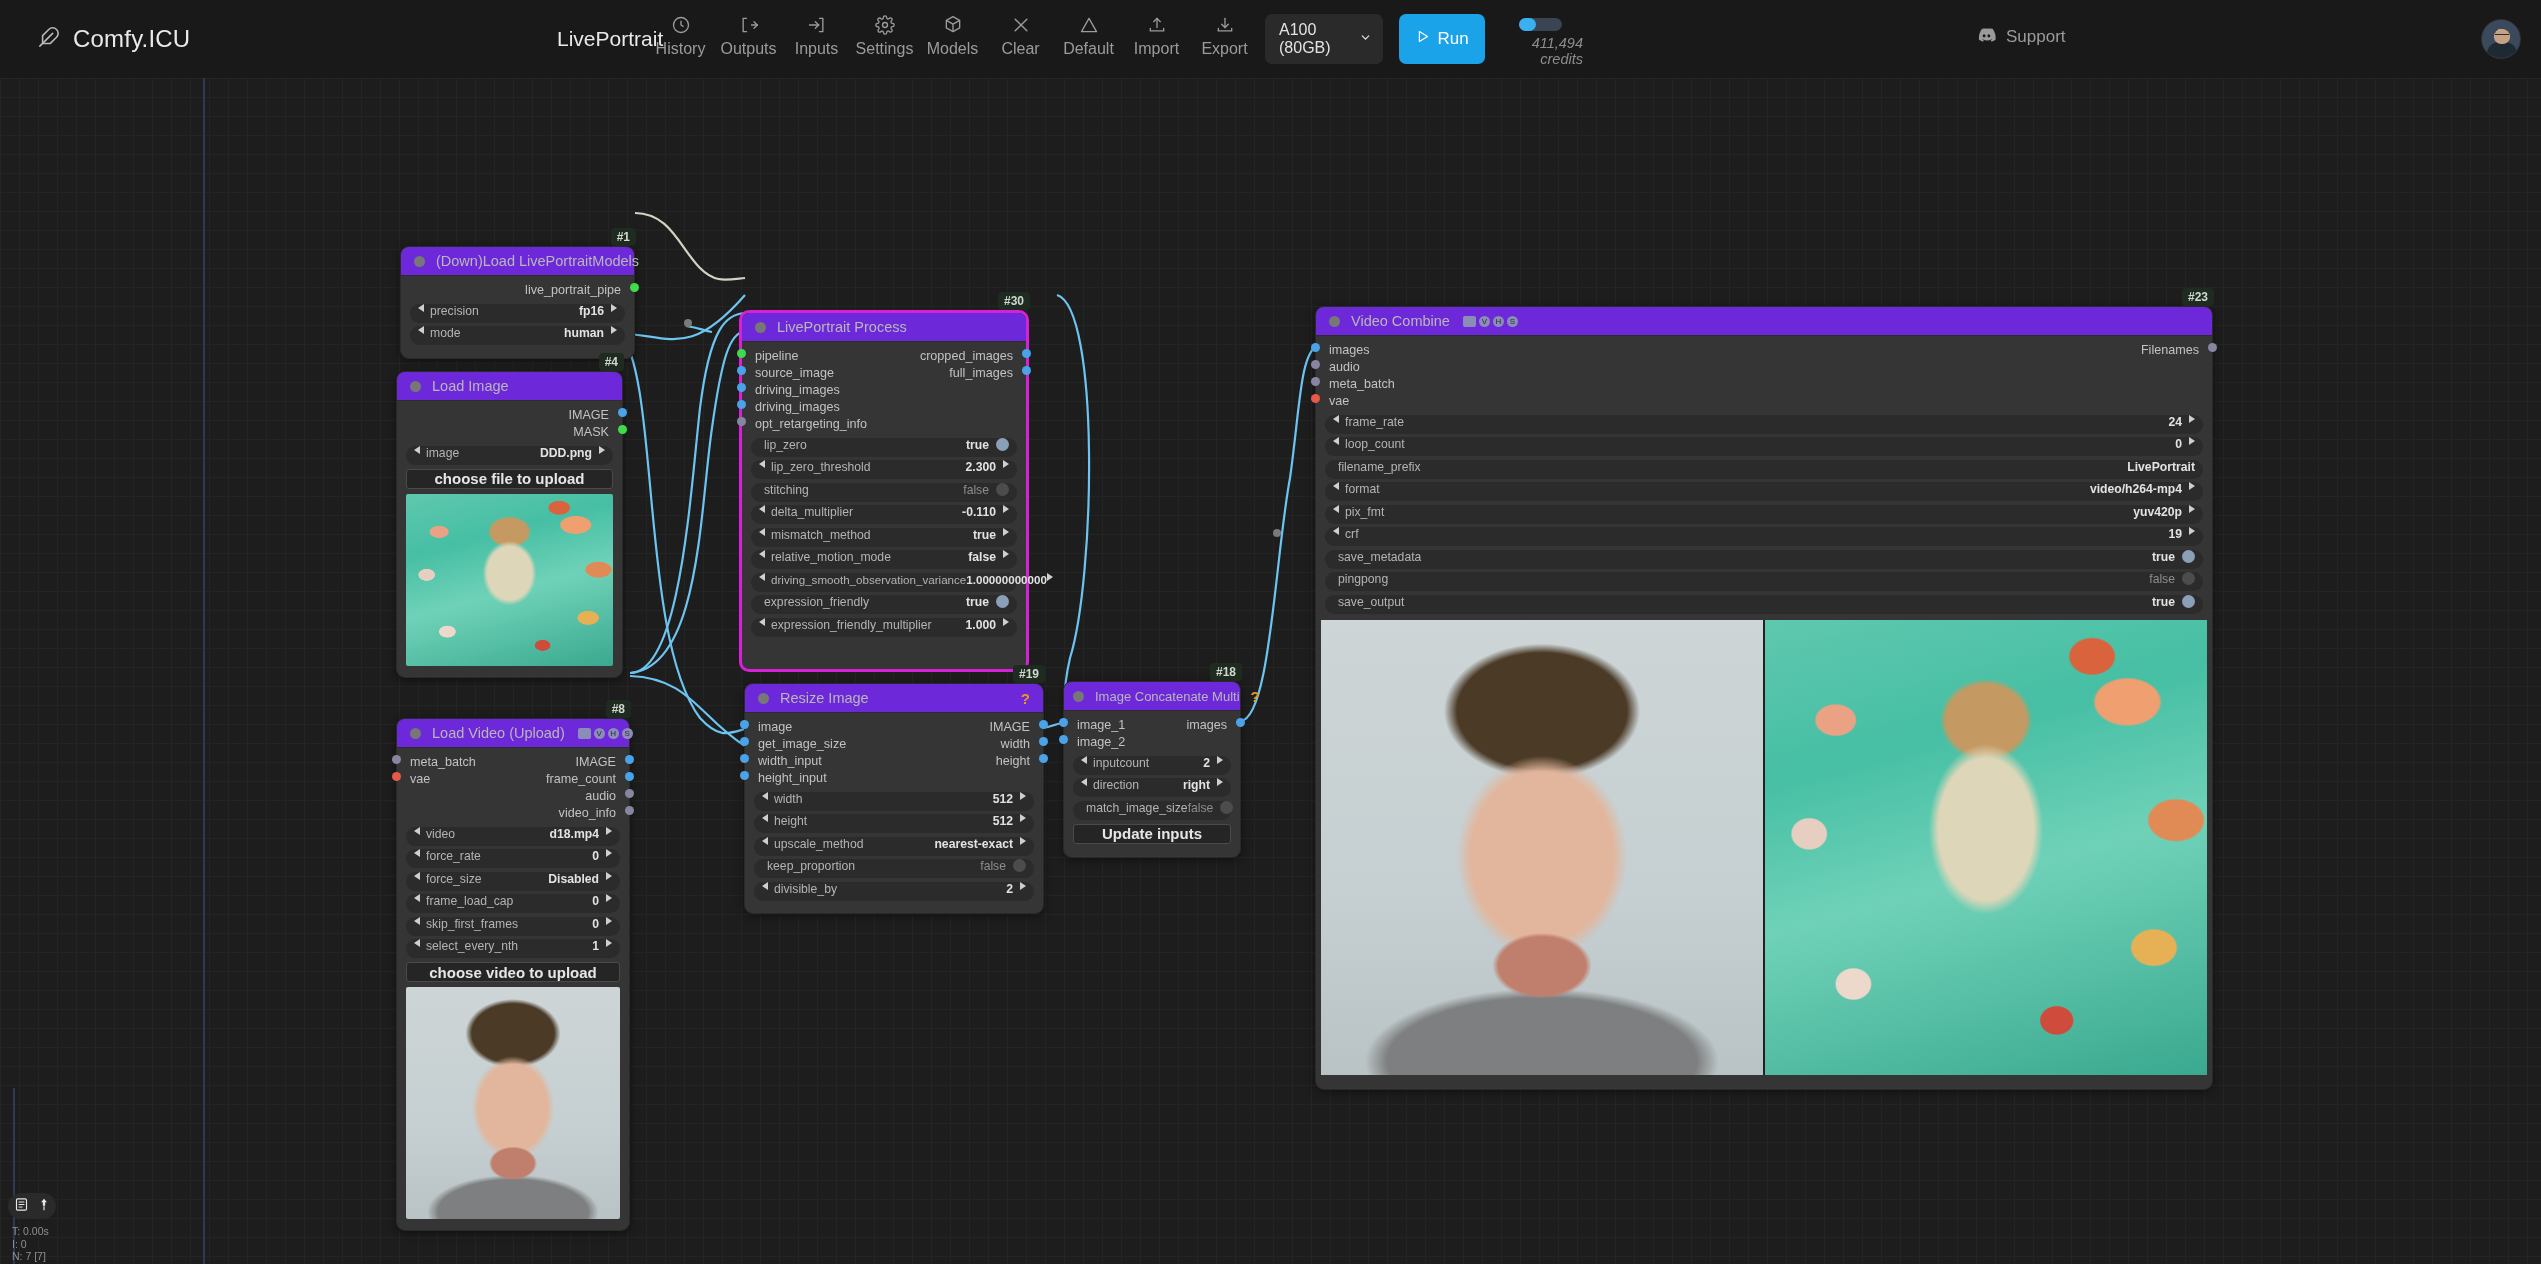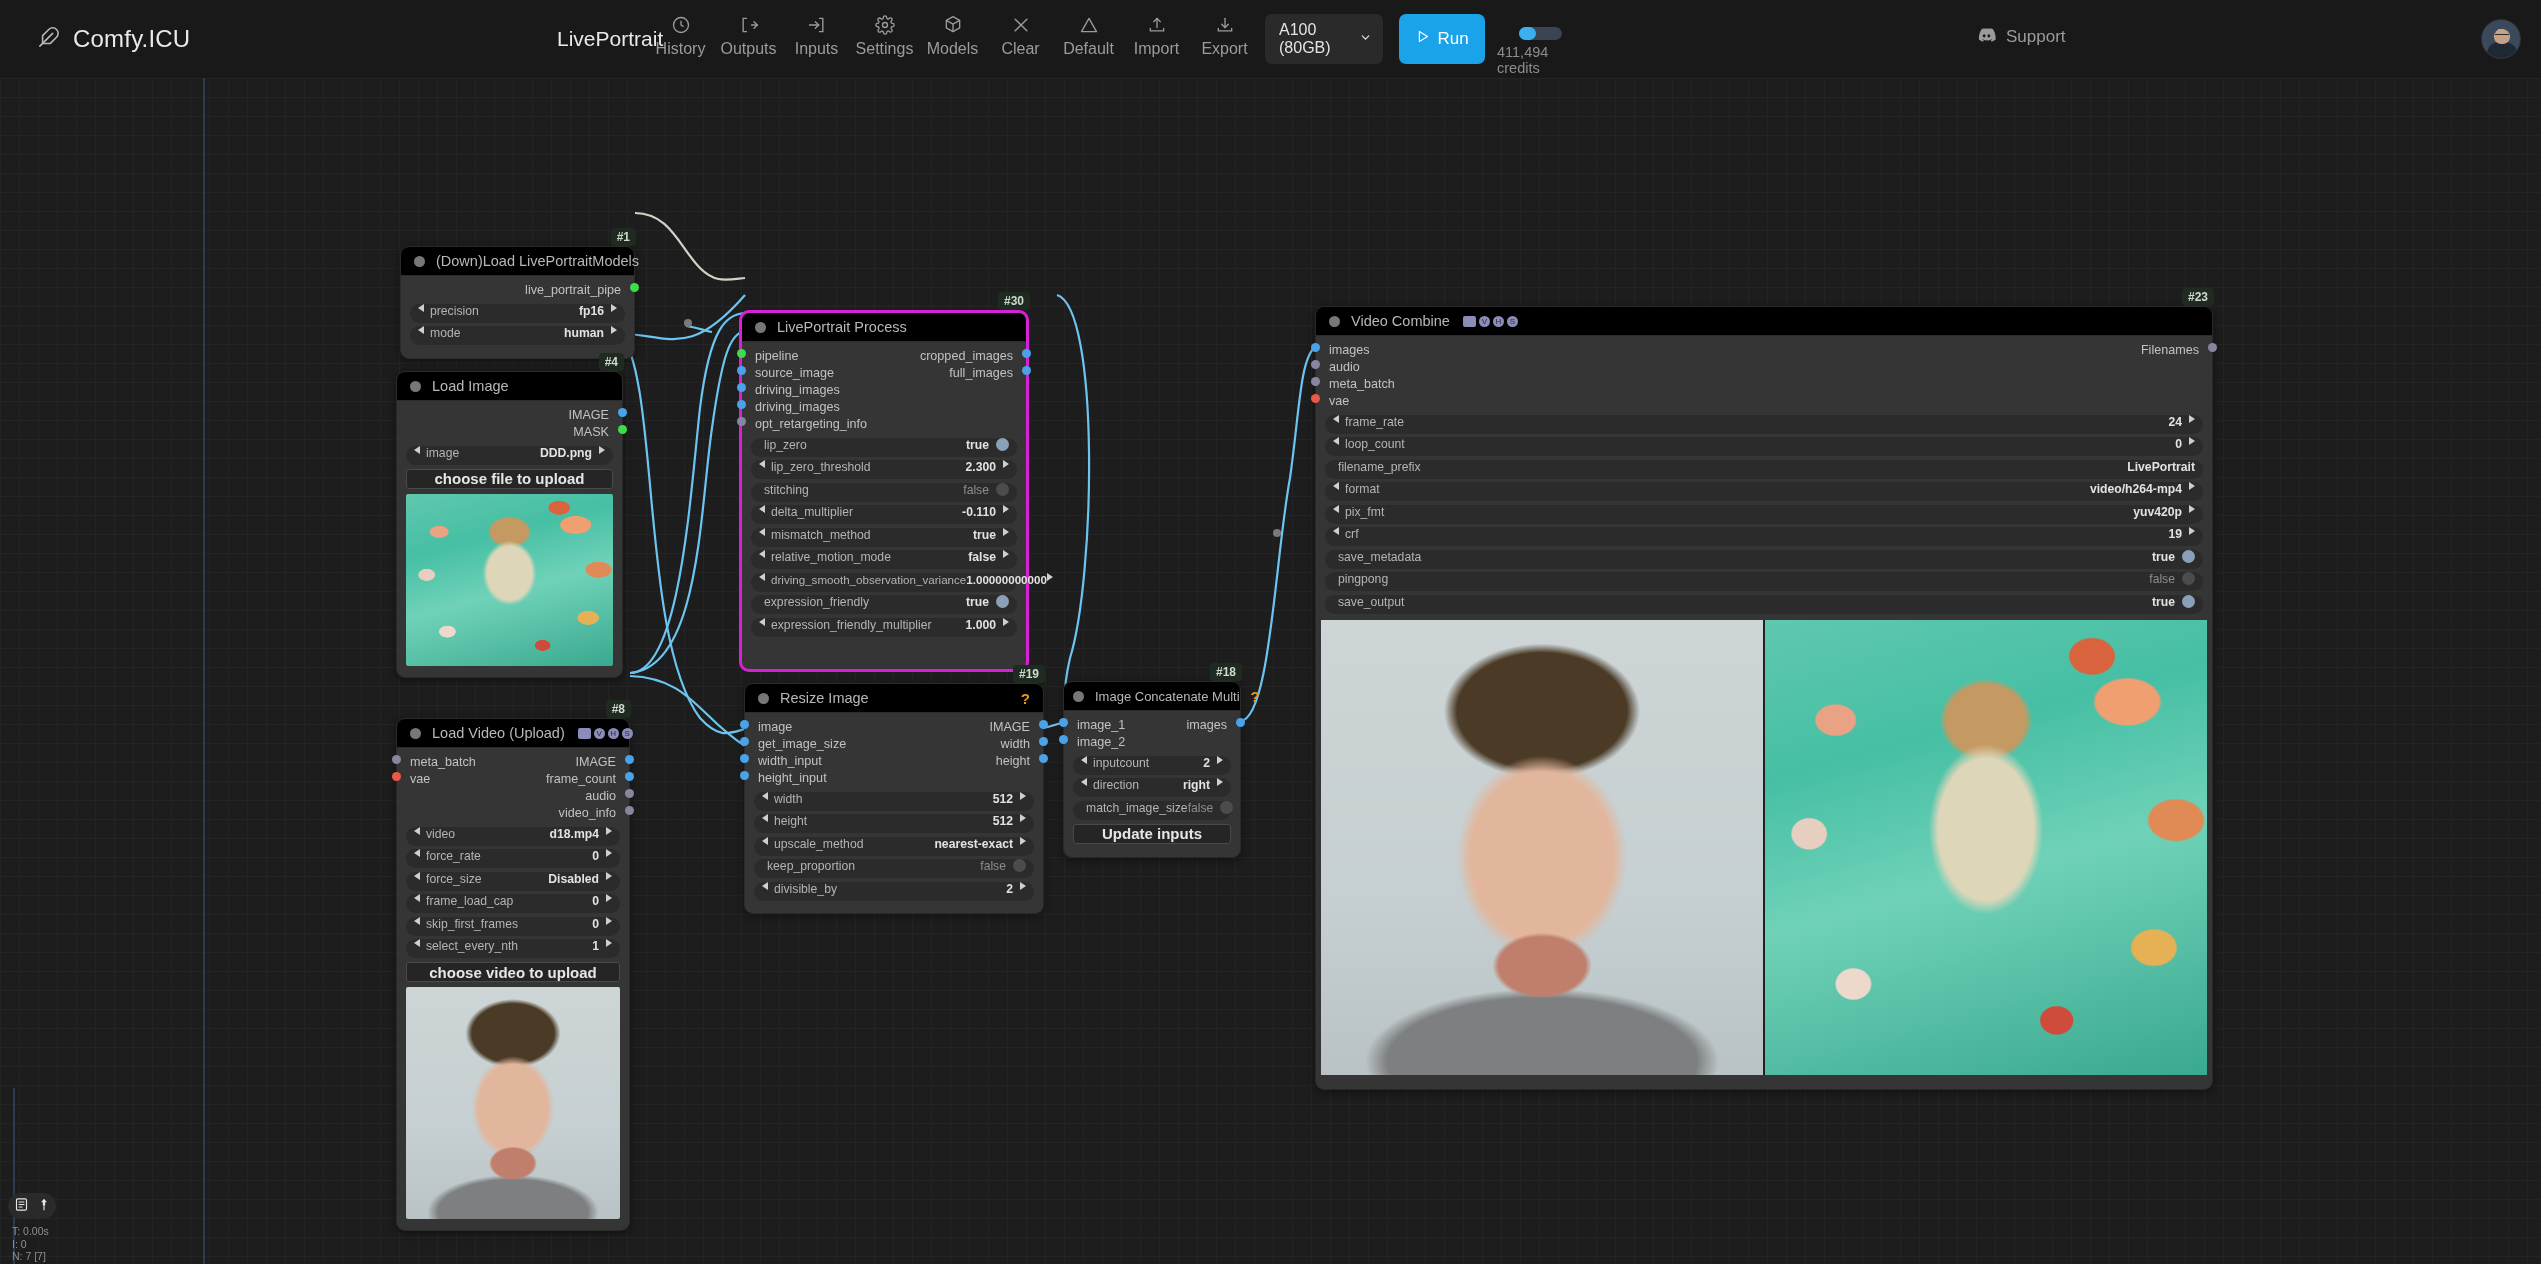--- a/index.html
+++ b/index.html
@@ -51,22 +51,22 @@
     color: #e4e4e4; font-size: 16px; cursor: pointer;
   }
   .run-btn {
     position: absolute; left: 1399px; top: 14px;
     width: 86px; height: 50px;
     background: #1aa3e8; border-radius: 7px;
     display: flex; align-items: center; justify-content: center; gap: 7px;
     color: #fff; font-size: 17px; cursor: pointer;
   }
   .credits {
-    position: absolute; left: 1497px; top: 23px;
-    width: 86px; text-align: left;
+    position: absolute; left: 1497px; top: 14px;
+    width: 86px; text-align: right; font-style: italic;
   }
   .cred-bar {
     width: 43px; height: 13px; border-radius: 7px;
     background: #3a4452; margin: 4px auto 4px auto; position: relative;
   }
   .cred-bar::before {
     content: ""; position: absolute; left:0; top:0;
     width: 17px; height: 13px; border-radius: 7px; background: #3bb0f0;
   }
   .cred-txt { color: #8d8d8d; font-size: 14.5px; line-height: 16px; }
@@ -124,21 +124,21 @@
   }
   .node.selected {
     border: 2px solid #d820d8;
     box-shadow: 0 0 0 1px #d820d8;
   }
   .node-head {
     height: 29px;
     display: flex; align-items: center; gap: 11px;
     padding: 0 13px;
     border-bottom: 1px solid #2c2c2c;
-    background: #000000;
+    background: #6d28d9;
     border-radius: 8px 8px 0 0;
   }
   .node-dot { width: 11px; height: 11px; border-radius: 50%; background: #777; flex: none; }
   .node-title { color: #b8b8b8; font-size: 14.5px; white-space: nowrap; }
   .badge-num {
     position: absolute; top: -19px; right: -2px;
     background: #1f2b20; color: #cfd8cf;
     font-size: 12px; font-weight: bold;
     padding: 2px 6px; border-radius: 4px;
   }

